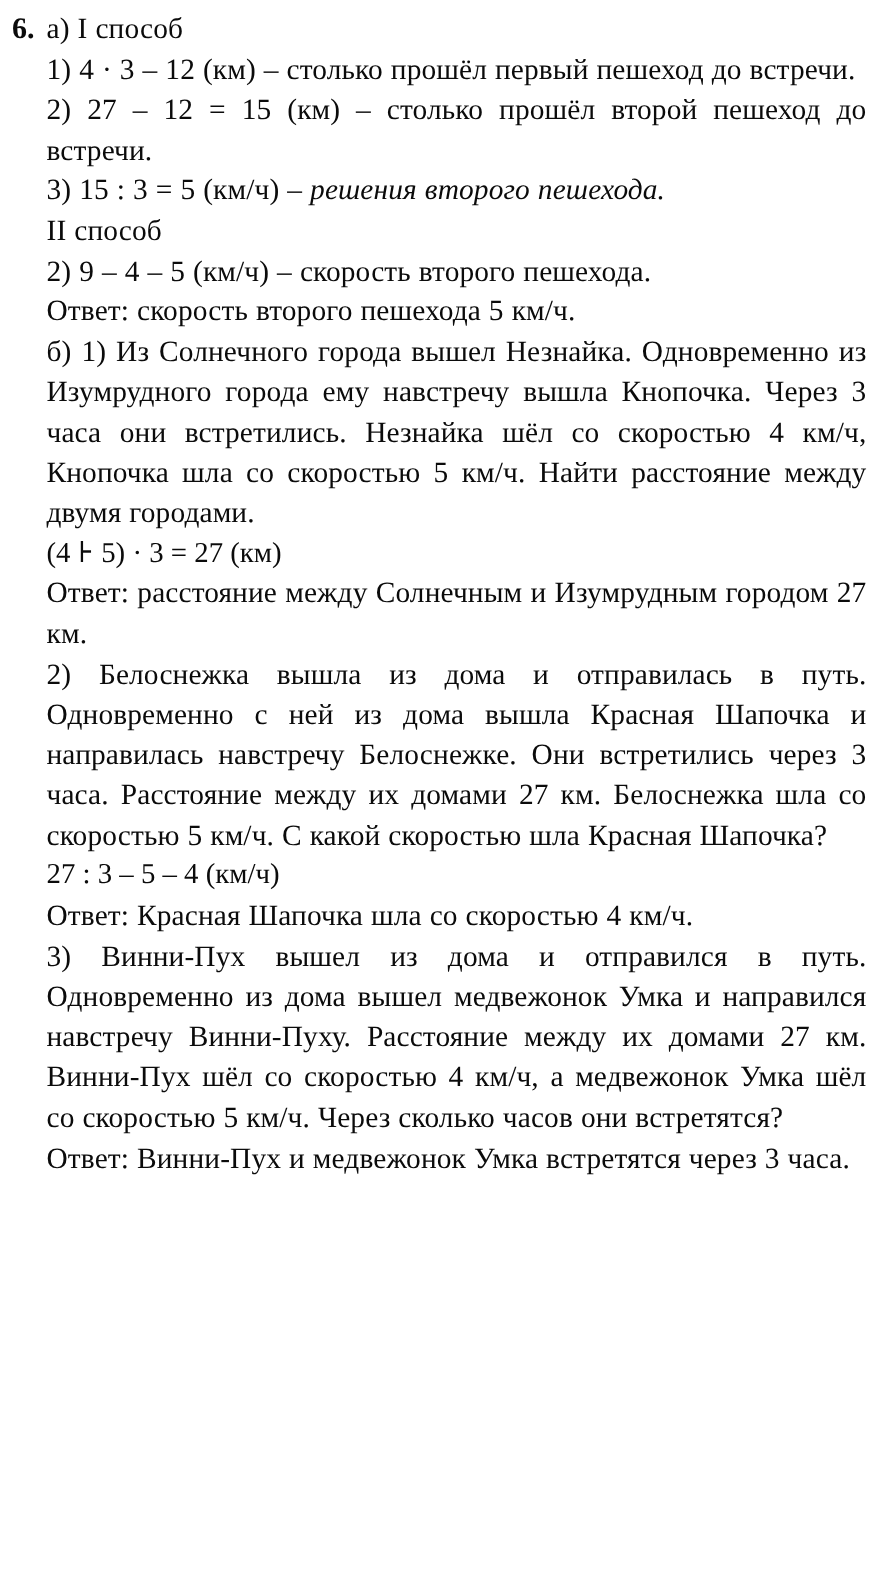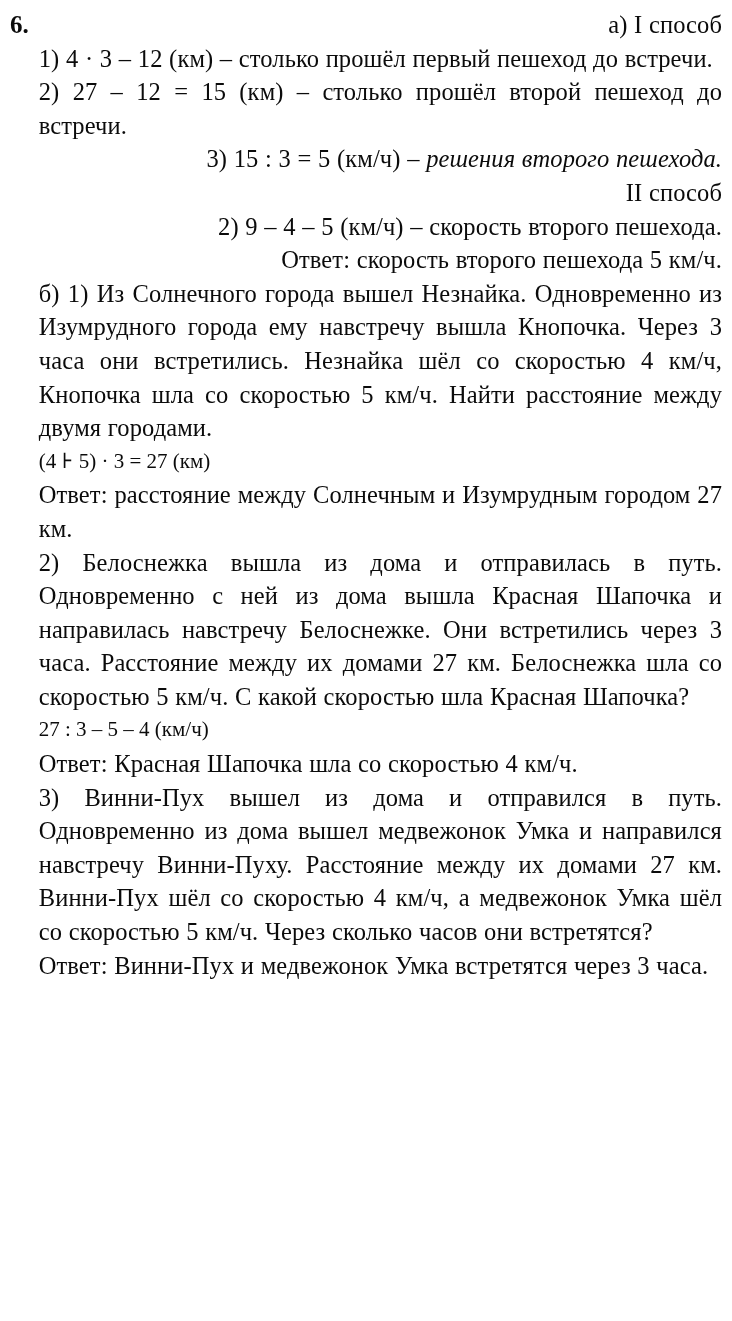--- a/index.html
+++ b/index.html
@@ -37,27 +37,27 @@
   .line {
     font-size: 24.5px;
     line-height: 33.6px;
     letter-spacing: 0.1px;
     text-align: justify;
     text-justify: inter-word;
     word-spacing: 0.4px;
     white-space: pre-wrap;
   }
   .line.nojust {
-    text-align: right;
+    text-align: left;
   }
   .ital {
     font-style: italic;
   }
   .formula {
-    font-size: 21px;
+    font-size: 24px;
     line-height: 33.6px;
     white-space: pre-wrap;
   }
   .ans-label {
   }
   .blk {
     margin: 0;
     padding: 0;
   }
 </style>

